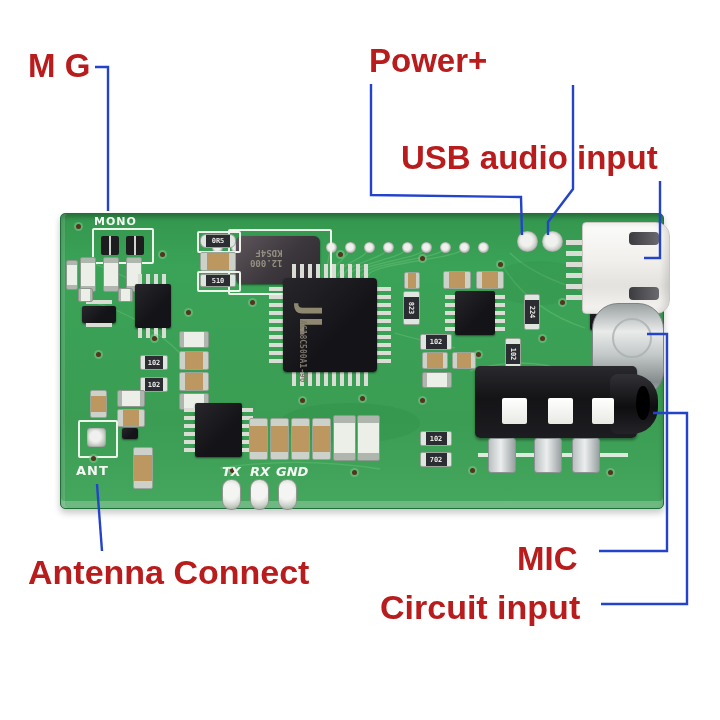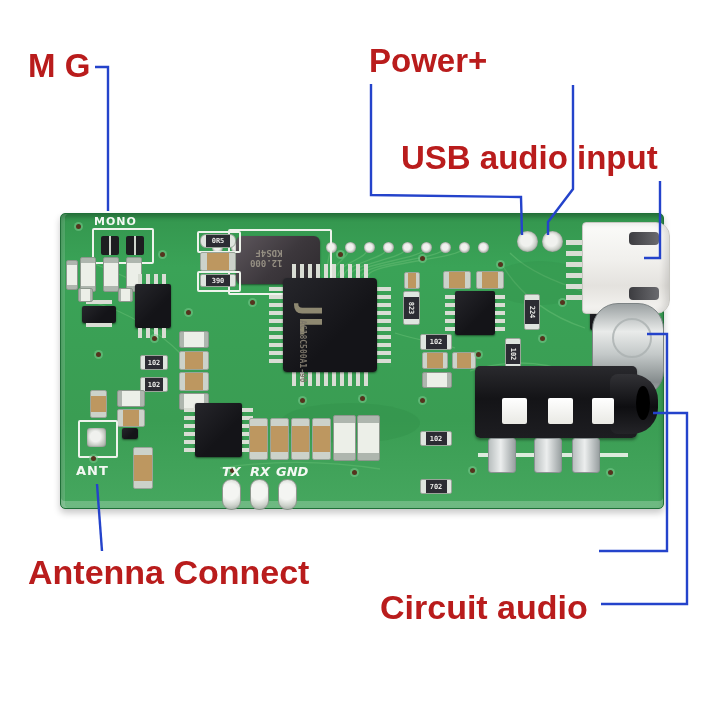--- a/index.html
+++ b/index.html
@@ -115,21 +115,21 @@
     </div>
   </div>
 
   <div class="sbox" style="left:197px;top:231px;width:40px;height:18px;"></div>
   <div class="res-d" style="left:200px;top:234px;width:34px;height:12px;border-radius:6px;">
       <span>0R5</span>
     </div>
   <div class="cap" style="left:200px;top:252px;width:34px;height:17px;"></div>
   <div class="sbox" style="left:197px;top:271px;width:40px;height:17px;"></div>
   <div class="res-d" style="left:200px;top:274px;width:34px;height:11px;">
-      <span>390</span>
+      <span>510</span>
     </div>
 
   <div class="res-w v" style="left:80px;top:257px;width:14px;height:33px;"></div>
   <div class="res-w v" style="left:103px;top:257px;width:14px;height:33px;"></div>
   <div class="res-w v" style="left:126px;top:257px;width:14px;height:33px;"></div>
   <div class="res-w v" style="left:66px;top:260px;width:10px;height:28px;"></div>
   <div class="chip" style="left:82px;top:306px;width:34px;height:17px;">
     <div class="pins-v" style="left:4px;top:-6px;width:26px;height:6px;"></div>
     <div class="pins-v" style="left:4px;top:17px;width:26px;height:6px;"></div>
   </div>
@@ -206,21 +206,21 @@
   <div class="cap" style="left:422px;top:352px;width:24px;height:15px;"></div>
   <div class="res-d v" style="left:505px;top:338px;width:14px;height:30px;">
       <span>102</span>
     </div>
   <div class="chip" style="left:590px;top:304px;width:13px;height:26px;"></div>
   <div class="cap" style="left:452px;top:352px;width:22px;height:15px;"></div>
   <div class="res-w" style="left:422px;top:372px;width:28px;height:14px;"></div>
   <div class="res-d" style="left:420px;top:431px;width:30px;height:13px;">
       <span>102</span>
     </div>
-  <div class="res-d" style="left:420px;top:479px;width:30px;height:13px;">
+  <div class="res-d" style="left:420px;top:452px;width:30px;height:13px;">
       <span>702</span>
     </div>
 
   <div>
     <div class="via" style="left:76px;top:224px;"></div>
       <div class="via" style="left:160px;top:252px;"></div>
     <div class="via" style="left:186px;top:310px;"></div>
       <div class="via" style="left:250px;top:300px;"></div>
     <div class="via" style="left:338px;top:252px;"></div>
       <div class="via" style="left:420px;top:256px;"></div>
@@ -277,21 +277,22 @@
     <div class="abs" style="left:592px;top:398px;width:22px;height:26px;background:linear-gradient(180deg,#ffffff,#e9e9e4);border-radius:2px;"></div>
     <div class="leg" style="left:488px;top:438px;width:26px;height:33px;"></div>
     <div class="leg" style="left:534px;top:438px;width:26px;height:33px;"></div>
     <div class="leg" style="left:572px;top:438px;width:26px;height:33px;"></div>
   </div>
 
   <div class="ann" style="left:28px;top:47px;">M G</div>
   <div class="ann" style="left:352px;top:42px;margin-left:17px;">Power+</div>
   <div class="ann" style="left:28px;top:553px;font-size:34px;">Antenna Connect</div>
   <div class="ann" style="left:401px;top:139px;">USB audio input</div>
-  <div class="ann" style="left:380px;top:588px;font-size:34px;">Circuit audio</div>
+  <div class="ann" style="left:517px;top:540px;">MIC</div>
+  <div class="ann" style="left:380px;top:588px;font-size:34px;">Circuit input</div>
 
   <svg class="abs" style="left:0;top:0;" width="720" height="720" viewBox="0 0 720 720">
     <g fill="none" stroke="#2443cb" stroke-width="2.4" stroke-linejoin="miter" stroke-linecap="butt">
       <polyline points="95,67 108,67 108,211"></polyline>
       <polyline points="371,84 371,195 521,197 522,235"></polyline>
       <polyline points="573,85 573,189 548,222 548,235"></polyline>
       <polyline points="660,181 660,258 644,258"></polyline>
       <polyline points="97,484 102,551"></polyline>
       <polyline points="647,334 667,334 667,551 599,551"></polyline>
       <polyline points="653,413 687,413 687,604 601,604"></polyline>

